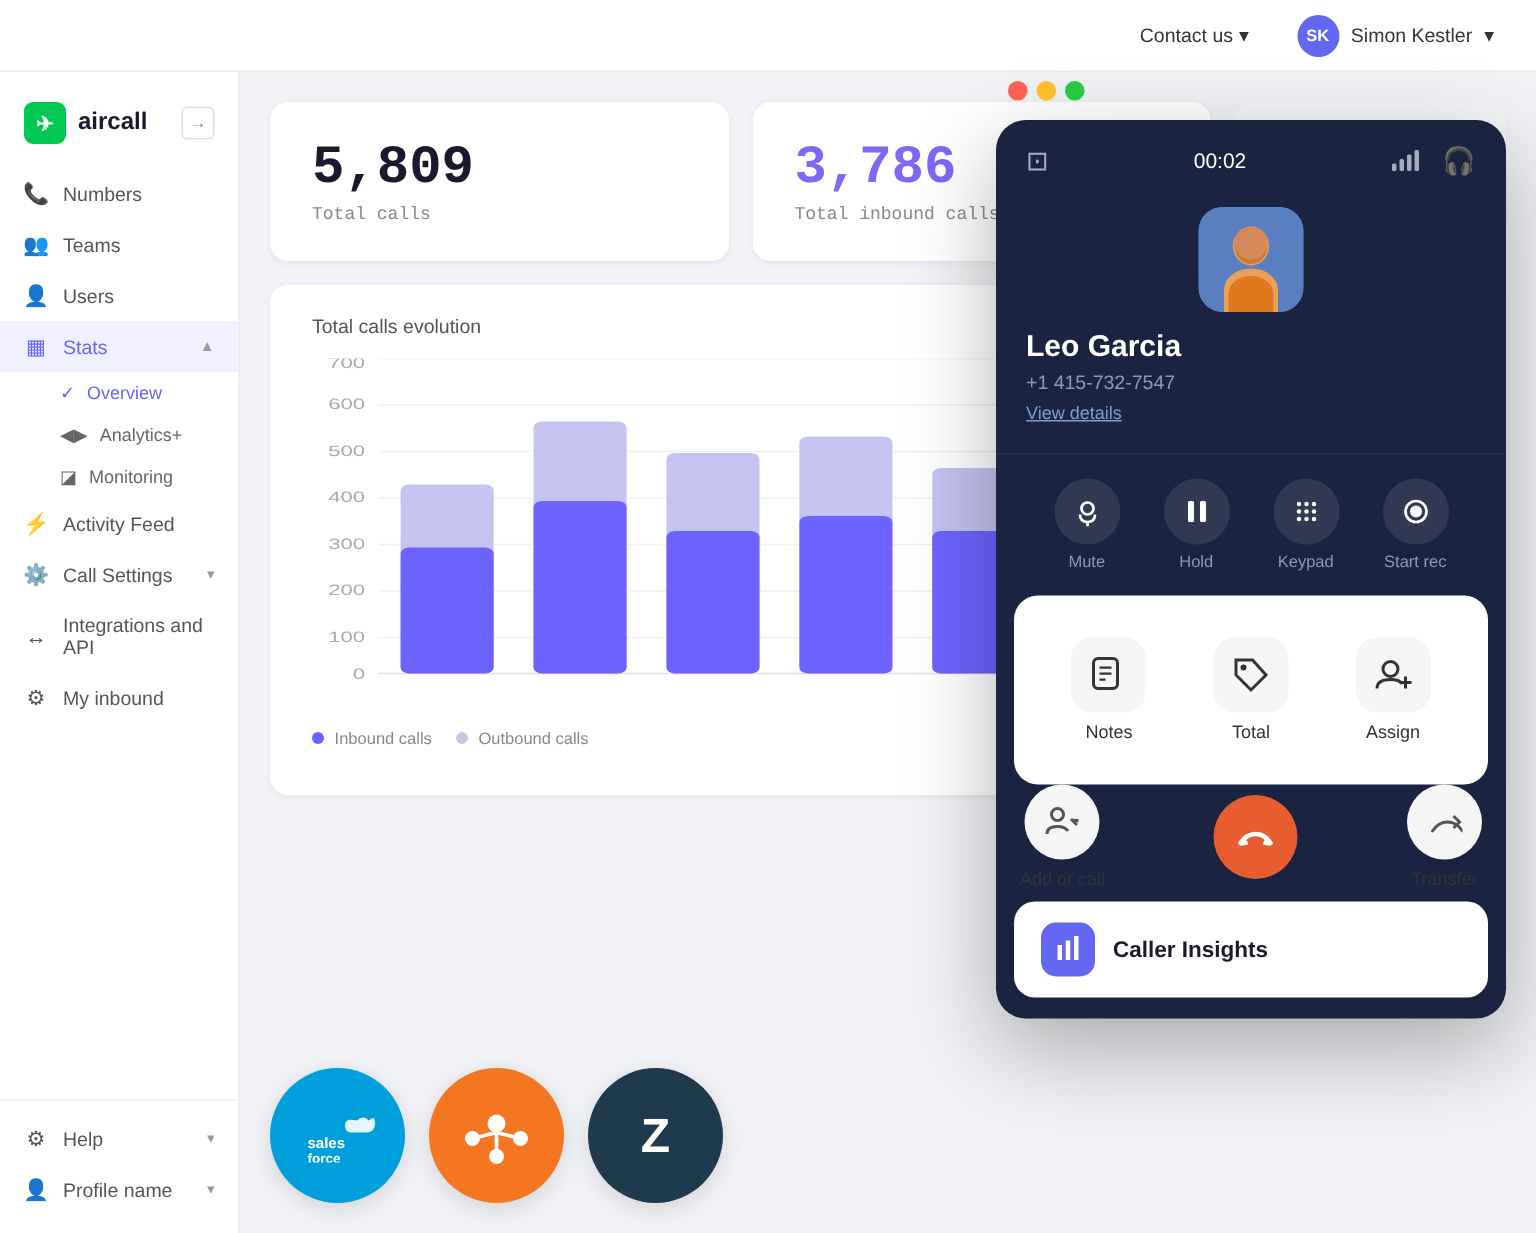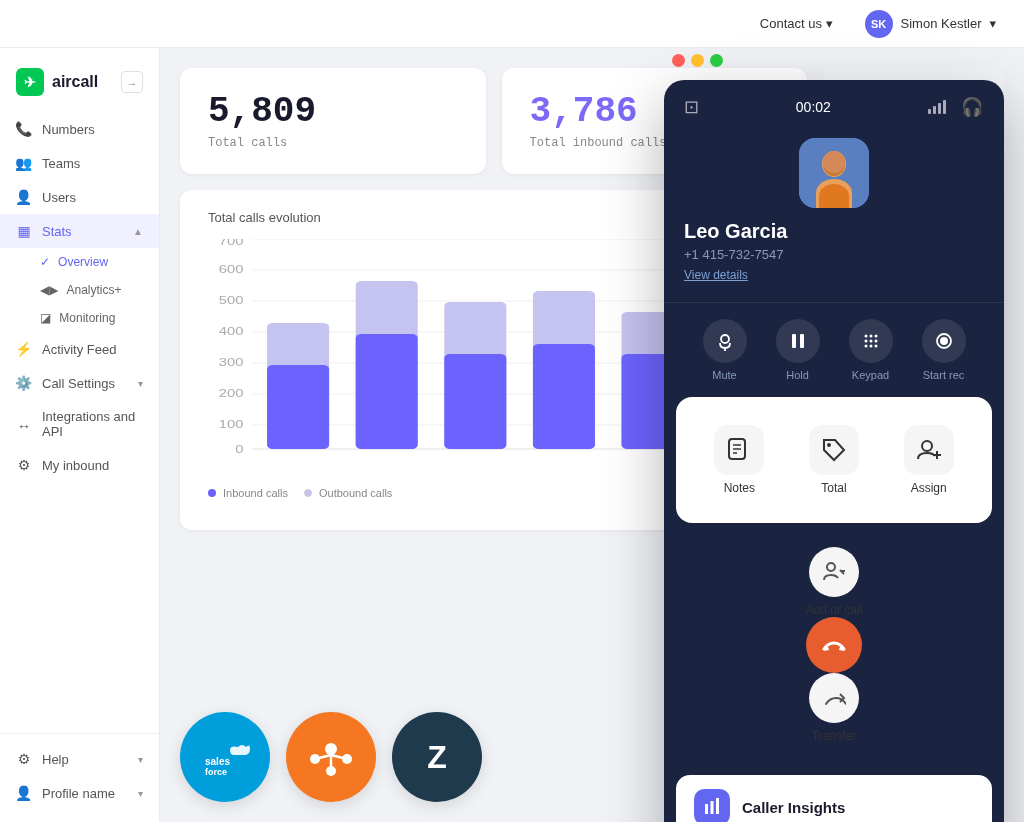--- a/index.html
+++ b/index.html
@@ -407,25 +407,24 @@
       color: #333;
     }
     .action-label {
       font-size: 12px;
       color: #333;
       font-weight: 500;
     }
 
     
     .call-bottom {
-      padding: 24px 16px;
-      display: flex;
-      justify-content: flex-start;
-      align-items: center;
-      flex-direction: column;
+      padding: 0 16px;
+      display: flex;
+      justify-content: space-between;
+      align-items: center;
     }
     .call-bottom-btn {
       display: flex;
       flex-direction: column;
       align-items: center;
       gap: 6px;
       cursor: pointer;
     }
     .call-bottom-icon {
       width: 50px;

